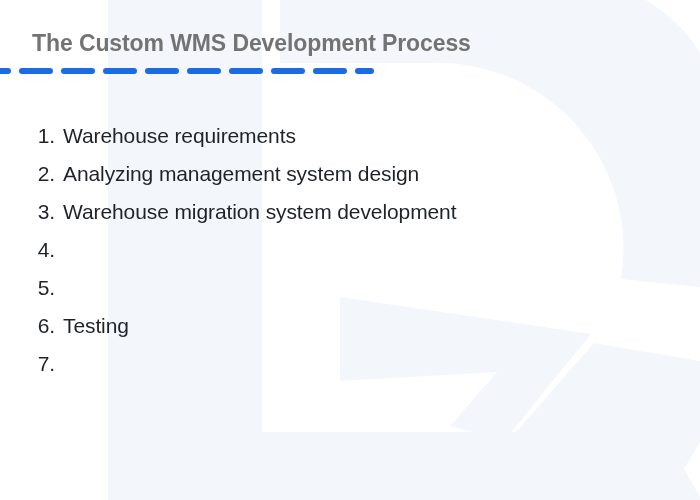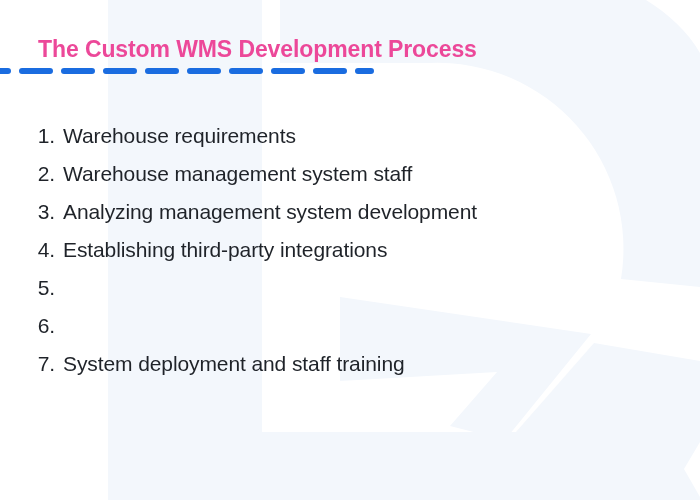--- a/index.html
+++ b/index.html
@@ -22,25 +22,25 @@
     z-index: 0;
     pointer-events: none;
   }
   .header {
     position: absolute;
     left: 32px;
     top: 30px;
     z-index: 2;
   }
   .page-title {
-    margin: 6px;
+    margin: 0;
     font-size: 23px;
     font-weight: 700;
     letter-spacing: -0.1px;
-    color: #ec4899;
+    color: #737373;
     white-space: nowrap;
   }
   .divider {
     position: absolute;
     left: 0;
     top: 66px;
     z-index: 2;
     display: block;
     overflow: hidden;
   }
@@ -102,35 +102,34 @@
     <line x1="-20" y1="5" x2="371" y2="5" stroke="#1a6ce0" stroke-width="6" stroke-linecap="round" stroke-dasharray="28 14"></line>
   </svg>
 
   <ol class="process-list">
       <li>
         <span class="num">1.</span>
         <span class="label">Warehouse requirements</span>
       </li>
       <li>
         <span class="num">2.</span>
-        <span class="label">Warehouse management system staff</span>
+        <span class="label">Analyzing management system design</span>
       </li>
       <li>
         <span class="num">3.</span>
-        <span class="label">Analyzing management system development</span>
+        <span class="label">Warehouse migration system development</span>
       </li>
       <li>
         <span class="num">4.</span>
-        <span class="label">Establishing third-party integrations</span>
       </li>
       <li>
         <span class="num">5.</span>
       </li>
       <li>
         <span class="num">6.</span>
+        <span class="label">Testing</span>
       </li>
       <li>
         <span class="num">7.</span>
-        <span class="label">System deployment and staff training</span>
       </li>
     </ol>
 
 </div>
 
 </body></html>

